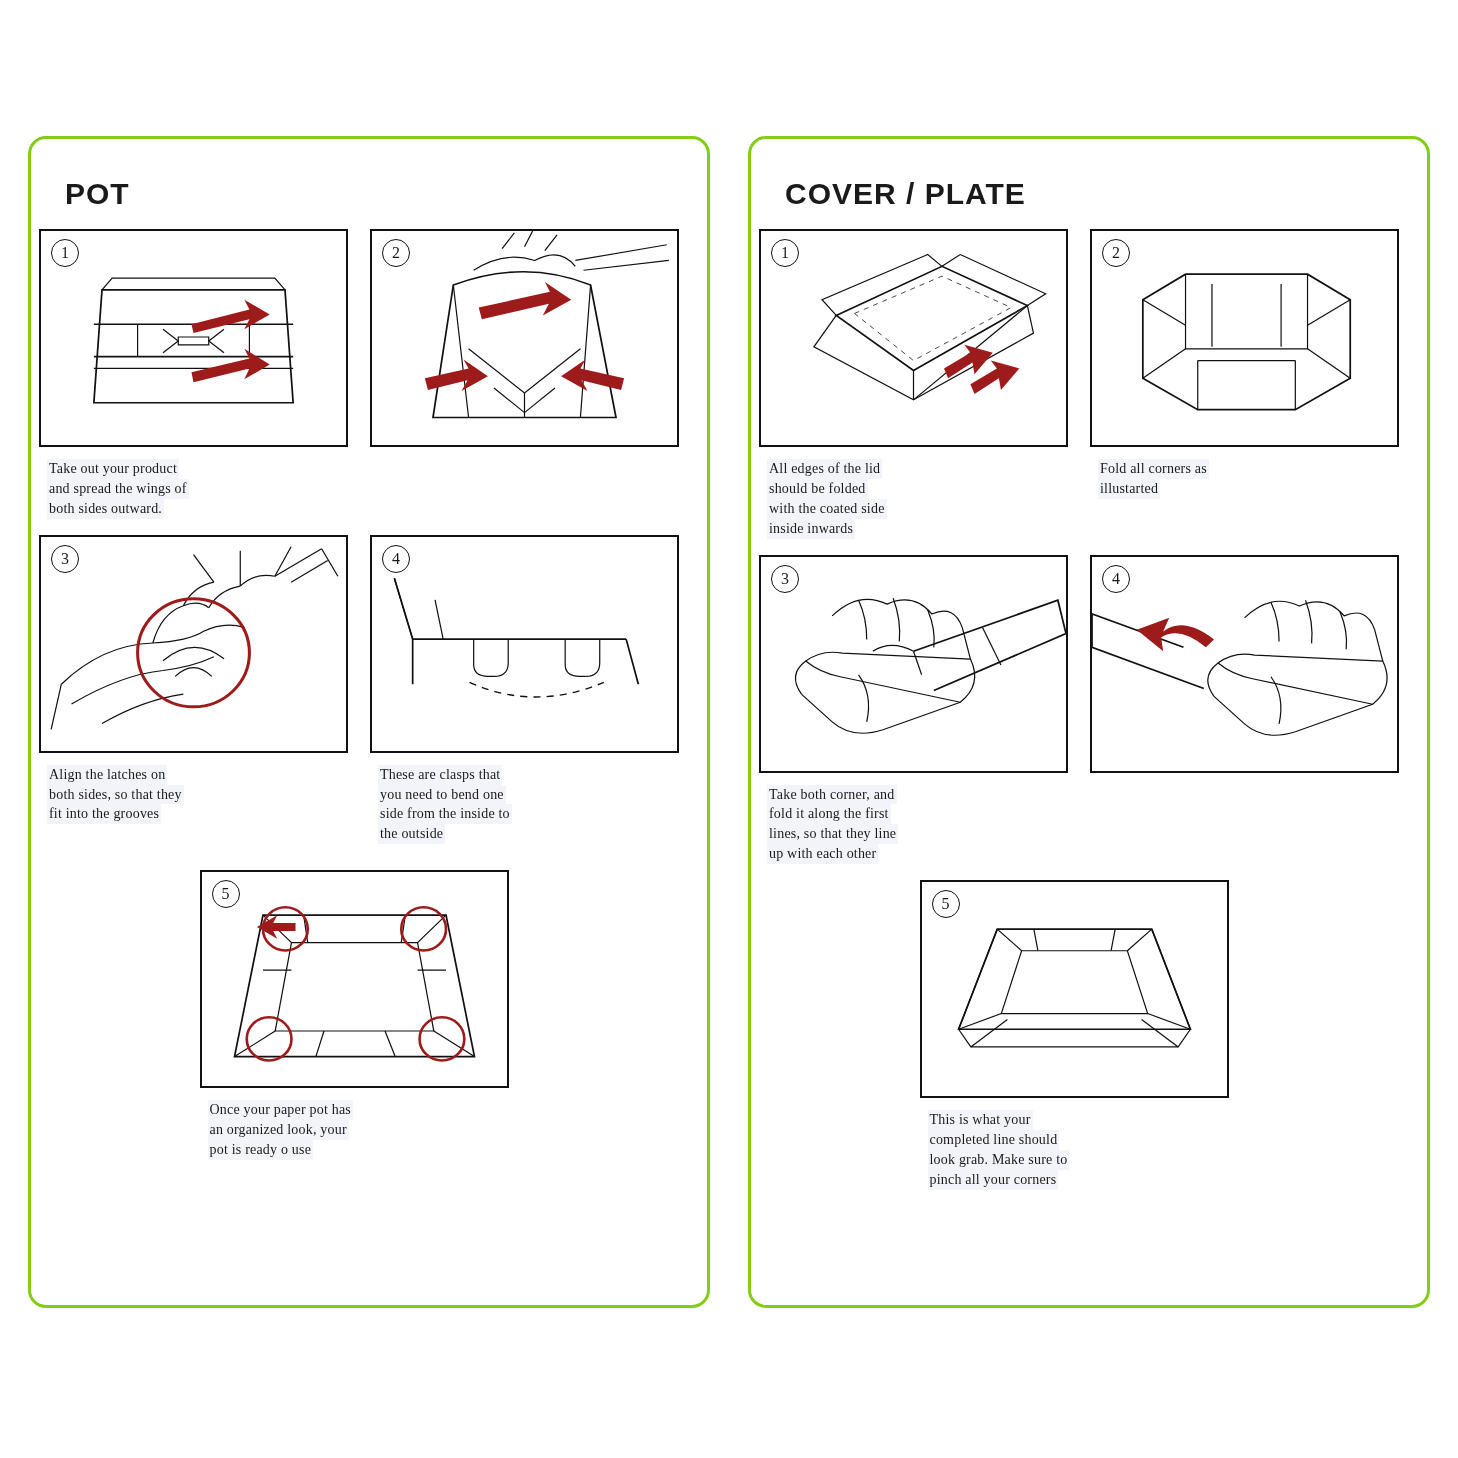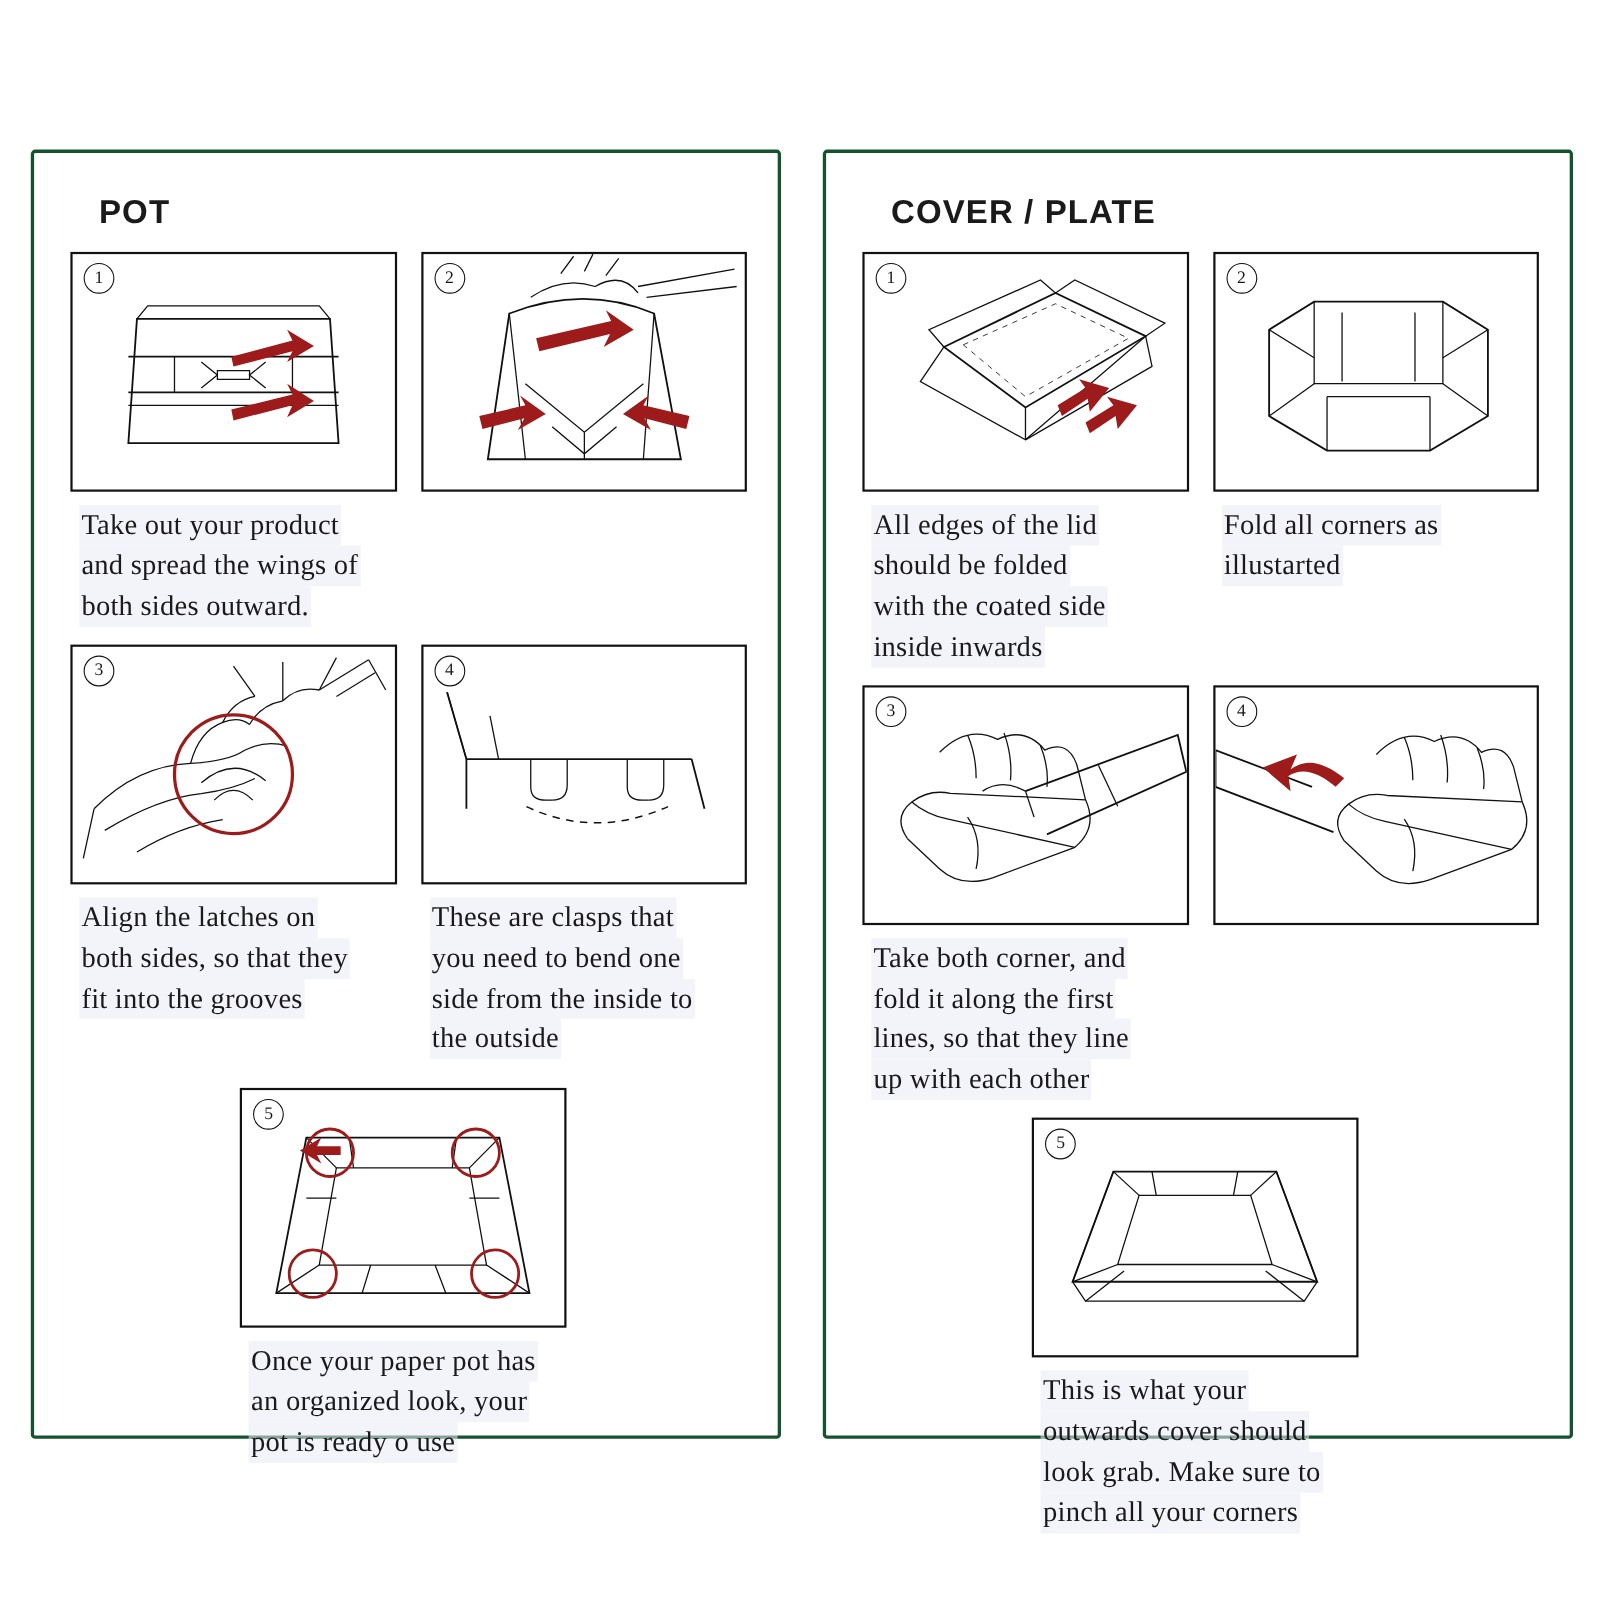--- a/index.html
+++ b/index.html
@@ -18,24 +18,24 @@
     position: relative;
     width: 1458px;
     height: 1458px;
     box-sizing: border-box;
     display: flex;
     gap: 38px;
     padding: 136px 28px 150px 28px;
   }
   .panel {
     flex: 1 1 0;
-    border: 3px solid #14532d;
-    border-radius: 4px;
+    border: 3px solid #84cc16;
+    border-radius: 18px;
     box-sizing: border-box;
-    padding: 30px 26px 26px 33px;
+    padding: 30px 26px 26px 8px;
     position: relative;
   }
   .panel-title {
     font-family: "Liberation Sans", sans-serif;
     font-weight: bold;
     font-size: 30px;
     letter-spacing: 1px;
     margin: 8px 0 18px 26px;
   }
   .grid {
@@ -69,21 +69,21 @@
     border: 1.6px solid #111;
     border-radius: 50%;
     font-family: "Liberation Serif", serif;
     font-size: 16px;
     line-height: 26px;
     text-align: center;
     background: #fff;
     z-index: 4;
   }
   .caption {
-    font-size: 26px;
+    font-size: 14px;
     line-height: 1.42;
     margin: 12px 4px 0 8px;
     letter-spacing: 0.2px;
   }
   .caption span.ln {
     display: block;
     background: rgba(234,234,246,0.55);
     width: fit-content;
     padding: 0 2px;
   }
@@ -324,21 +324,21 @@
             <path class="ln1" d="M74 48 L36 150 M226 48 L264 150"></path>
             <path class="ln1" d="M98 70 L202 70 L222 134 L78 134 Z"></path>
             <path class="ln1" d="M74 48 L98 70 M226 48 L202 70 M36 150 L78 134 M264 150 L222 134"></path>
             <path class="ln1" d="M36 150 L48 168 L252 168 L264 150"></path>
             <path class="ln1" d="M48 168 L84 140 M252 168 L216 140"></path>
             <path class="ln1" d="M110 48 L114 70 M190 48 L186 70"></path>
           </svg>
         </div>
         <div class="caption">
           <span class="ln">This is what your</span>
-          <span class="ln">outwards cover should</span>
+          <span class="ln">completed line should</span>
           <span class="ln">look grab. Make sure to</span>
           <span class="ln">pinch all your corners</span>
         </div>
       </div>
 
     </div>
   </div>
 
 </div>
 

